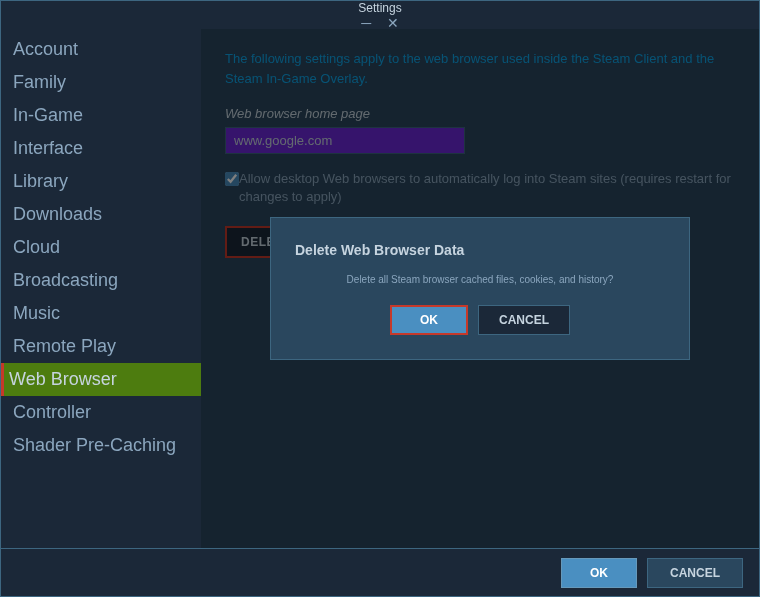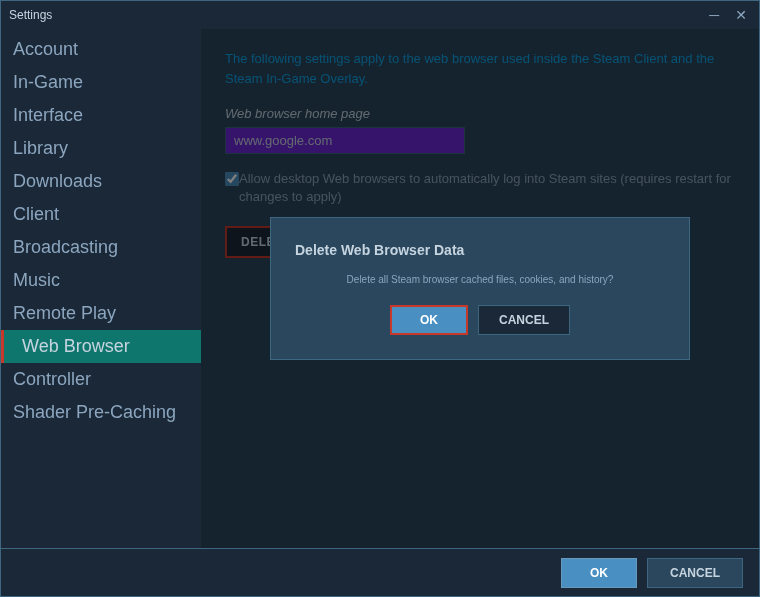--- a/index.html
+++ b/index.html
@@ -25,20 +25,21 @@
 
     
     .titlebar {
       background: #1b2838;
       height: 28px;
       display: flex;
       align-items: center;
       justify-content: space-between;
       padding: 0 8px;
       flex-shrink: 0;
+      flex-direction: column;
     }
     .titlebar-title {
       color: #c6d4df;
       font-size: 12px;
     }
     .titlebar-controls {
       display: flex;
       gap: 8px;
     }
     .titlebar-btn {
@@ -66,24 +67,24 @@
       padding-top: 4px;
     }
     .sidebar-item {
       padding: 6px 12px;
       cursor: pointer;
       color: #8ba6be;
       font-size: 18px;
       white-space: nowrap;
     }
     .sidebar-item.active {
-      background: #0f766e;
+      background: #4d7c0f;
       color: #c6d4df;
       border-left: 3px solid #c6392a;
-      padding-left: 18px;
+      padding-left: 5px;
     }
 
     
     .content {
       flex: 1;
       background: #2a475e;
       padding: 20px 24px;
       overflow-y: auto;
       position: relative;
     }
@@ -242,25 +243,26 @@
     <div class="titlebar-controls">
       <button class="titlebar-btn">─</button>
       <button class="titlebar-btn">✕</button>
     </div>
   </div>
 
   <div class="main-layout">
 
     <div class="sidebar">
     <div class="sidebar-item">Account</div>
+        <div class="sidebar-item">Family</div>
         <div class="sidebar-item">In-Game</div>
         <div class="sidebar-item">Interface</div>
         <div class="sidebar-item">Library</div>
         <div class="sidebar-item">Downloads</div>
-        <div class="sidebar-item">Client</div>
+        <div class="sidebar-item">Cloud</div>
         <div class="sidebar-item">Broadcasting</div>
         <div class="sidebar-item">Music</div>
         <div class="sidebar-item">Remote Play</div>
         <div class="sidebar-item active">Web Browser</div>
         <div class="sidebar-item">Controller</div>
         <div class="sidebar-item">Shader Pre-Caching</div>
       </div>
 
     <div class="content">
       <p class="description-text">The following settings apply to the web browser used inside the Steam Client and the Steam In-Game Overlay.</p>

